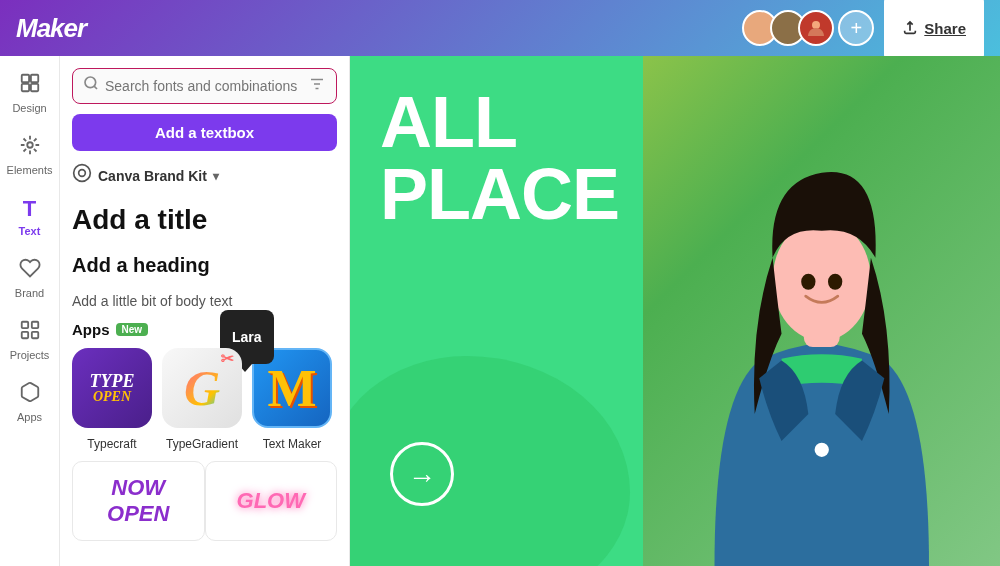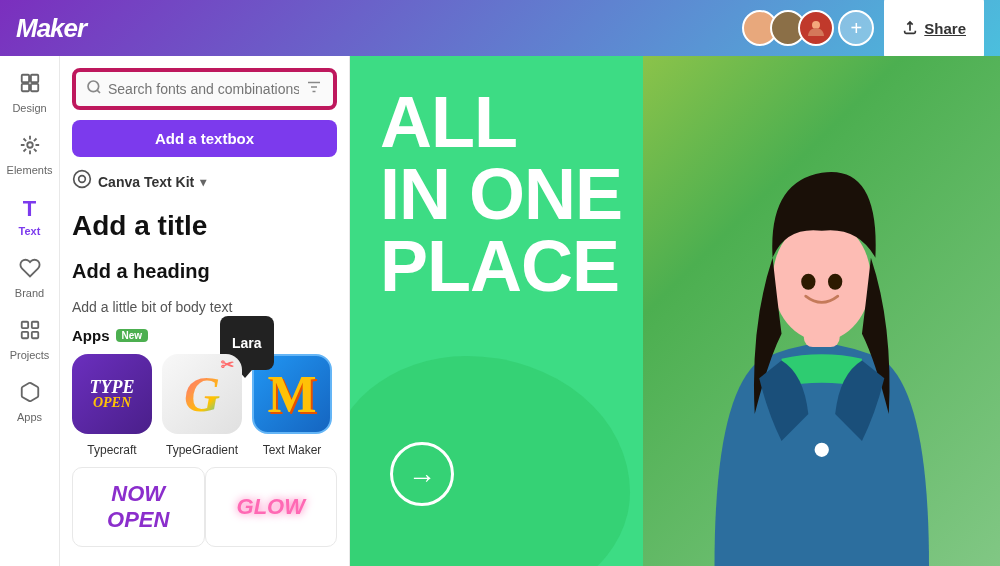--- a/index.html
+++ b/index.html
@@ -127,22 +127,21 @@
       padding: 12px;
       display: flex;
       flex-direction: column;
       gap: 10px;
       overflow-y: auto;
     }
 
     
     .search-bar {
       display: flex;
-      align-items: center;
-      border: 4px solid #be185d;
+      border: 1px solid #be185d;
       border-radius: 8px;
       padding: 6px 10px;
       gap: 6px;
       background: #fafafa;
     }
     .search-bar input {
       border: none;
       background: transparent;
       outline: none;
       font-size: 14px;
@@ -537,21 +536,21 @@
 
       <button class="add-textbox-btn">Add a textbox</button>
 
       <div class="brand-kit-row">
         <span class="brand-kit-icon">
           <svg width="20" height="20" viewBox="0 0 24 24" fill="none" stroke="#555" stroke-width="2">
             <circle cx="12" cy="12" r="10"></circle>
             <circle cx="12" cy="12" r="4"></circle>
           </svg>
         </span>
-        <span>Canva Text Kit</span>
+        <span>Canva Brand Kit</span>
         <span class="chevron-down">▾</span>
       </div>
 
       <div class="text-title-sample">Add a title</div>
       <div class="text-heading-sample">Add a heading</div>
       <div class="text-body-sample">Add a little bit of body text</div>
 
       <div class="apps-header">
         <span>Apps</span>
         <span class="new-badge">New</span>
@@ -603,21 +602,20 @@
   </div>
 
   <div id="canvas-area">
     <div class="canvas-content">
 
       <div class="green-blob"></div>
 
       <div class="canvas-text-block">
         <div class="canvas-big-text">
           <div>ALL</div>
-          <div>IN ONE</div>
           <div>PLACE</div>
         </div>
       </div>
 
       <div class="canvas-arrow-btn">
         <span style="color:white;font-size:28px;">→</span>
       </div>
 
       <div class="canvas-person-img">
 

